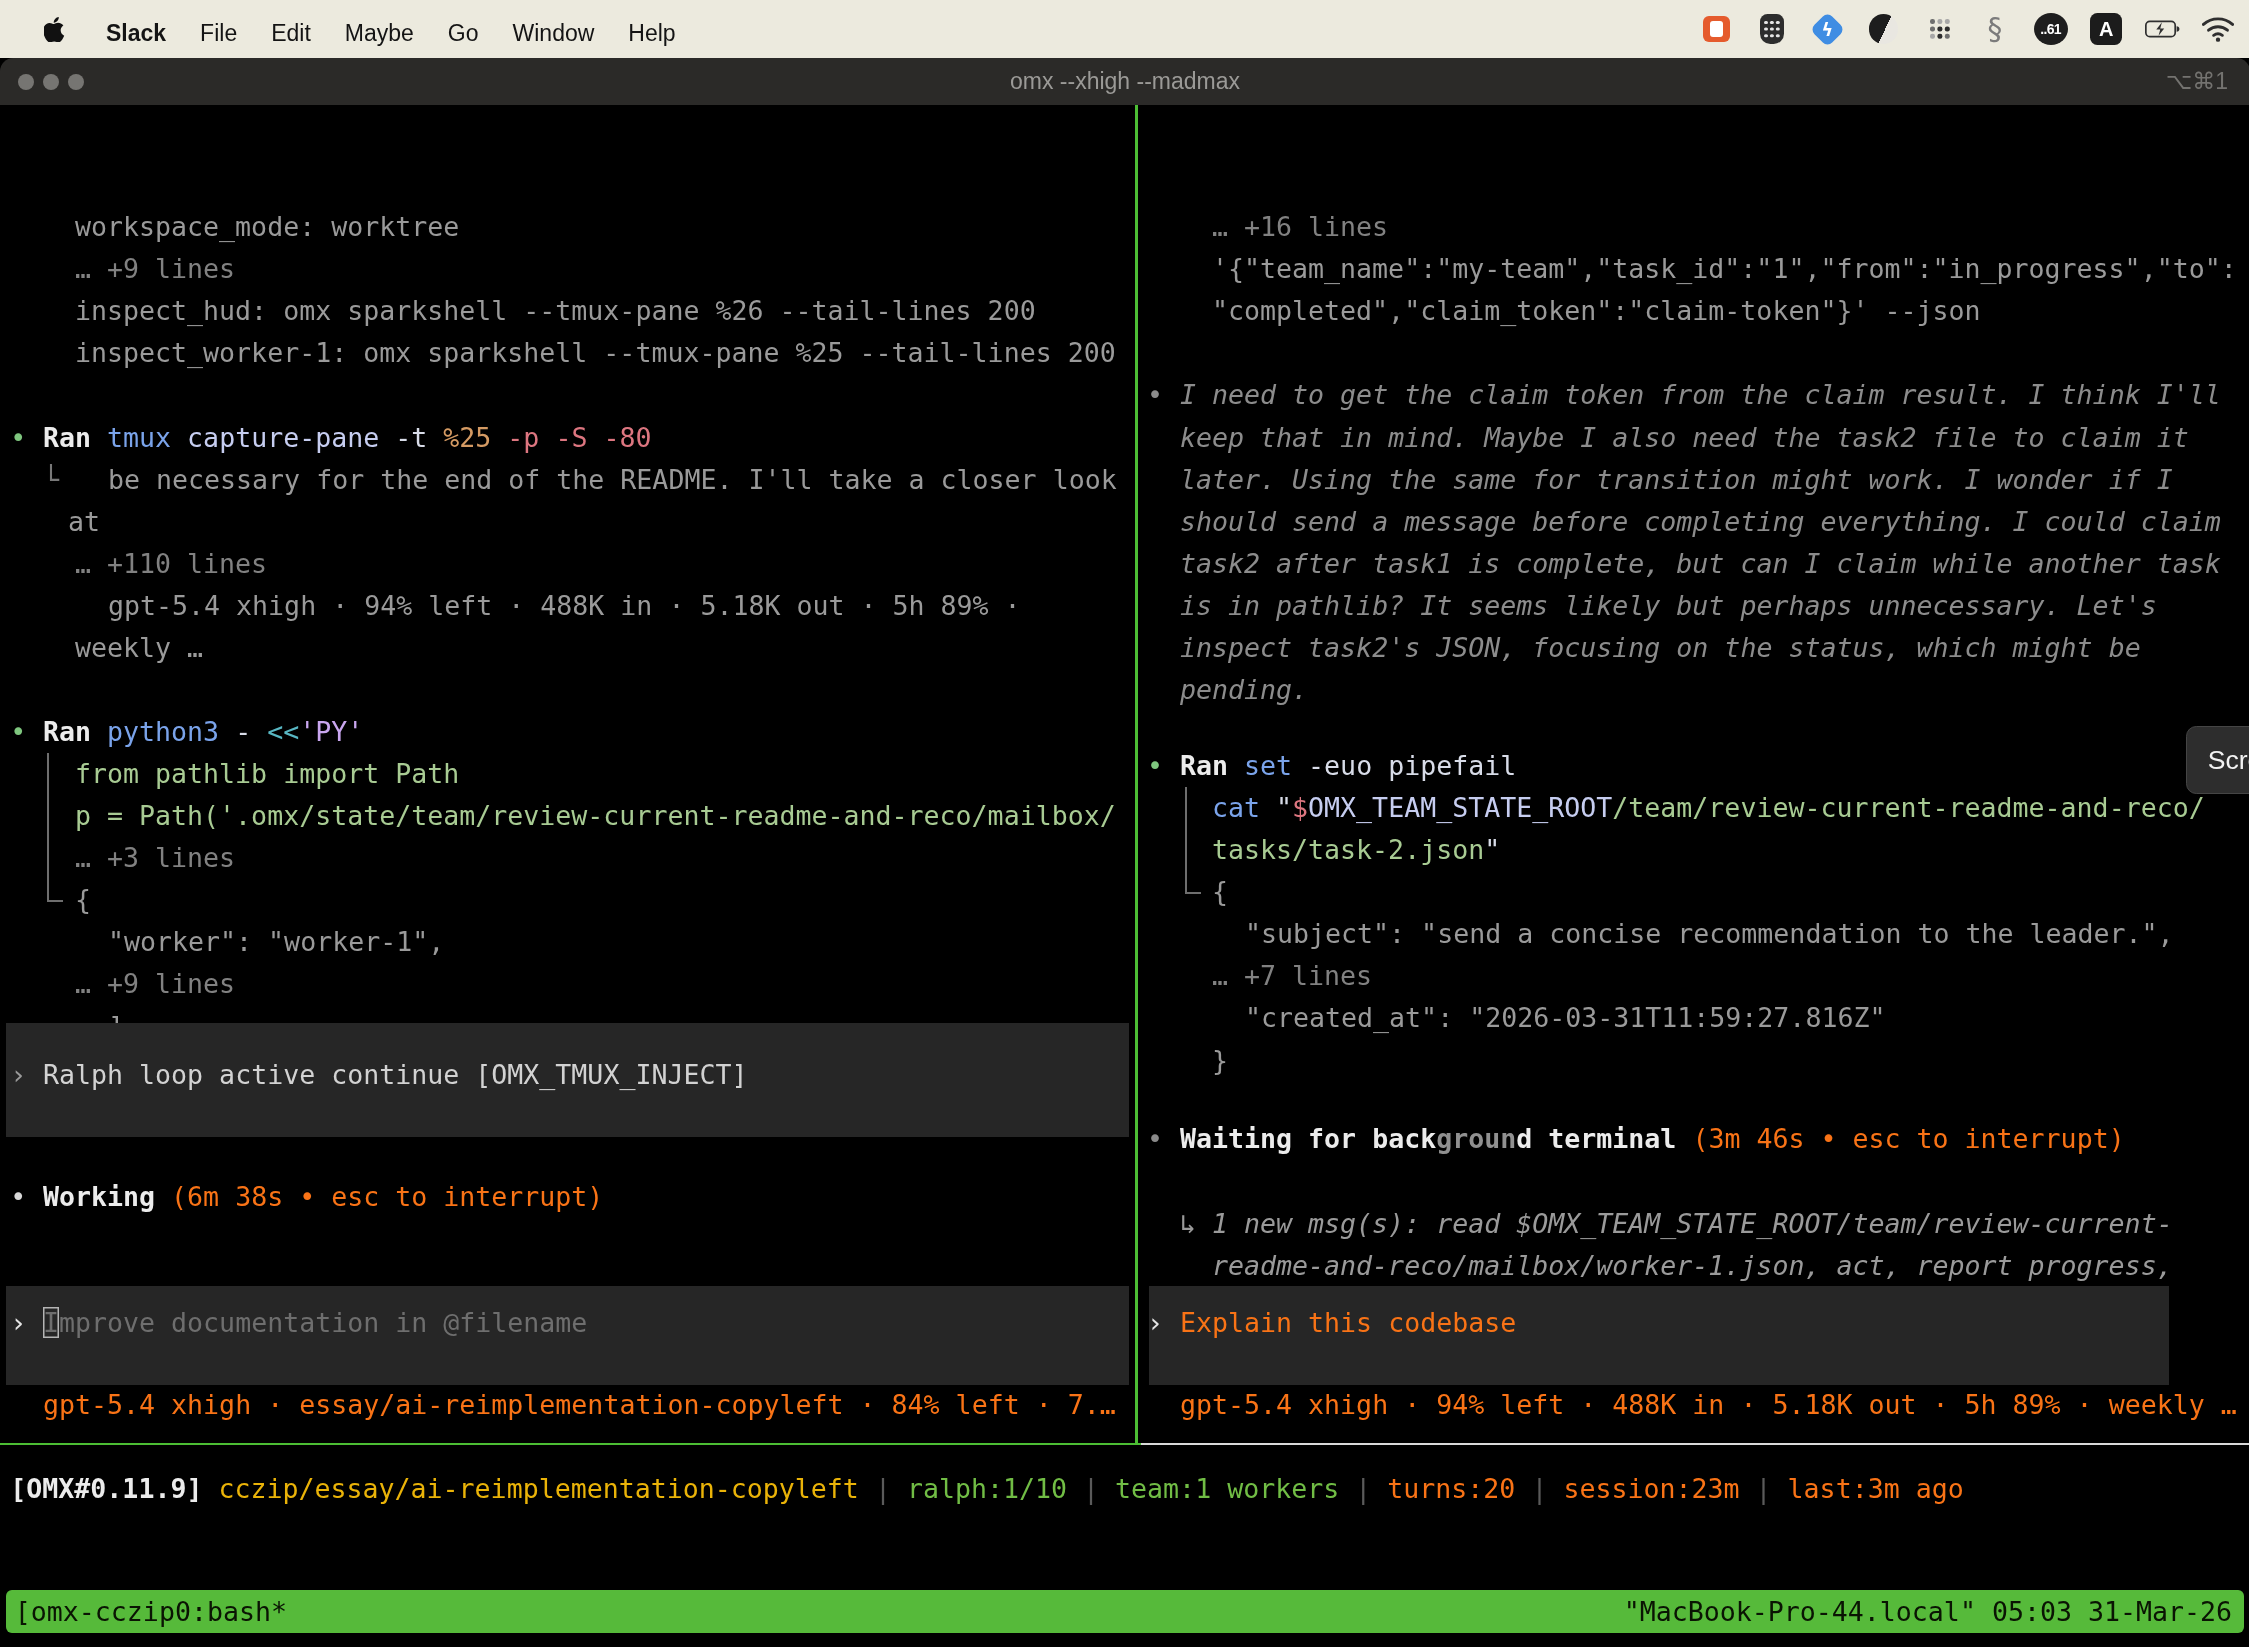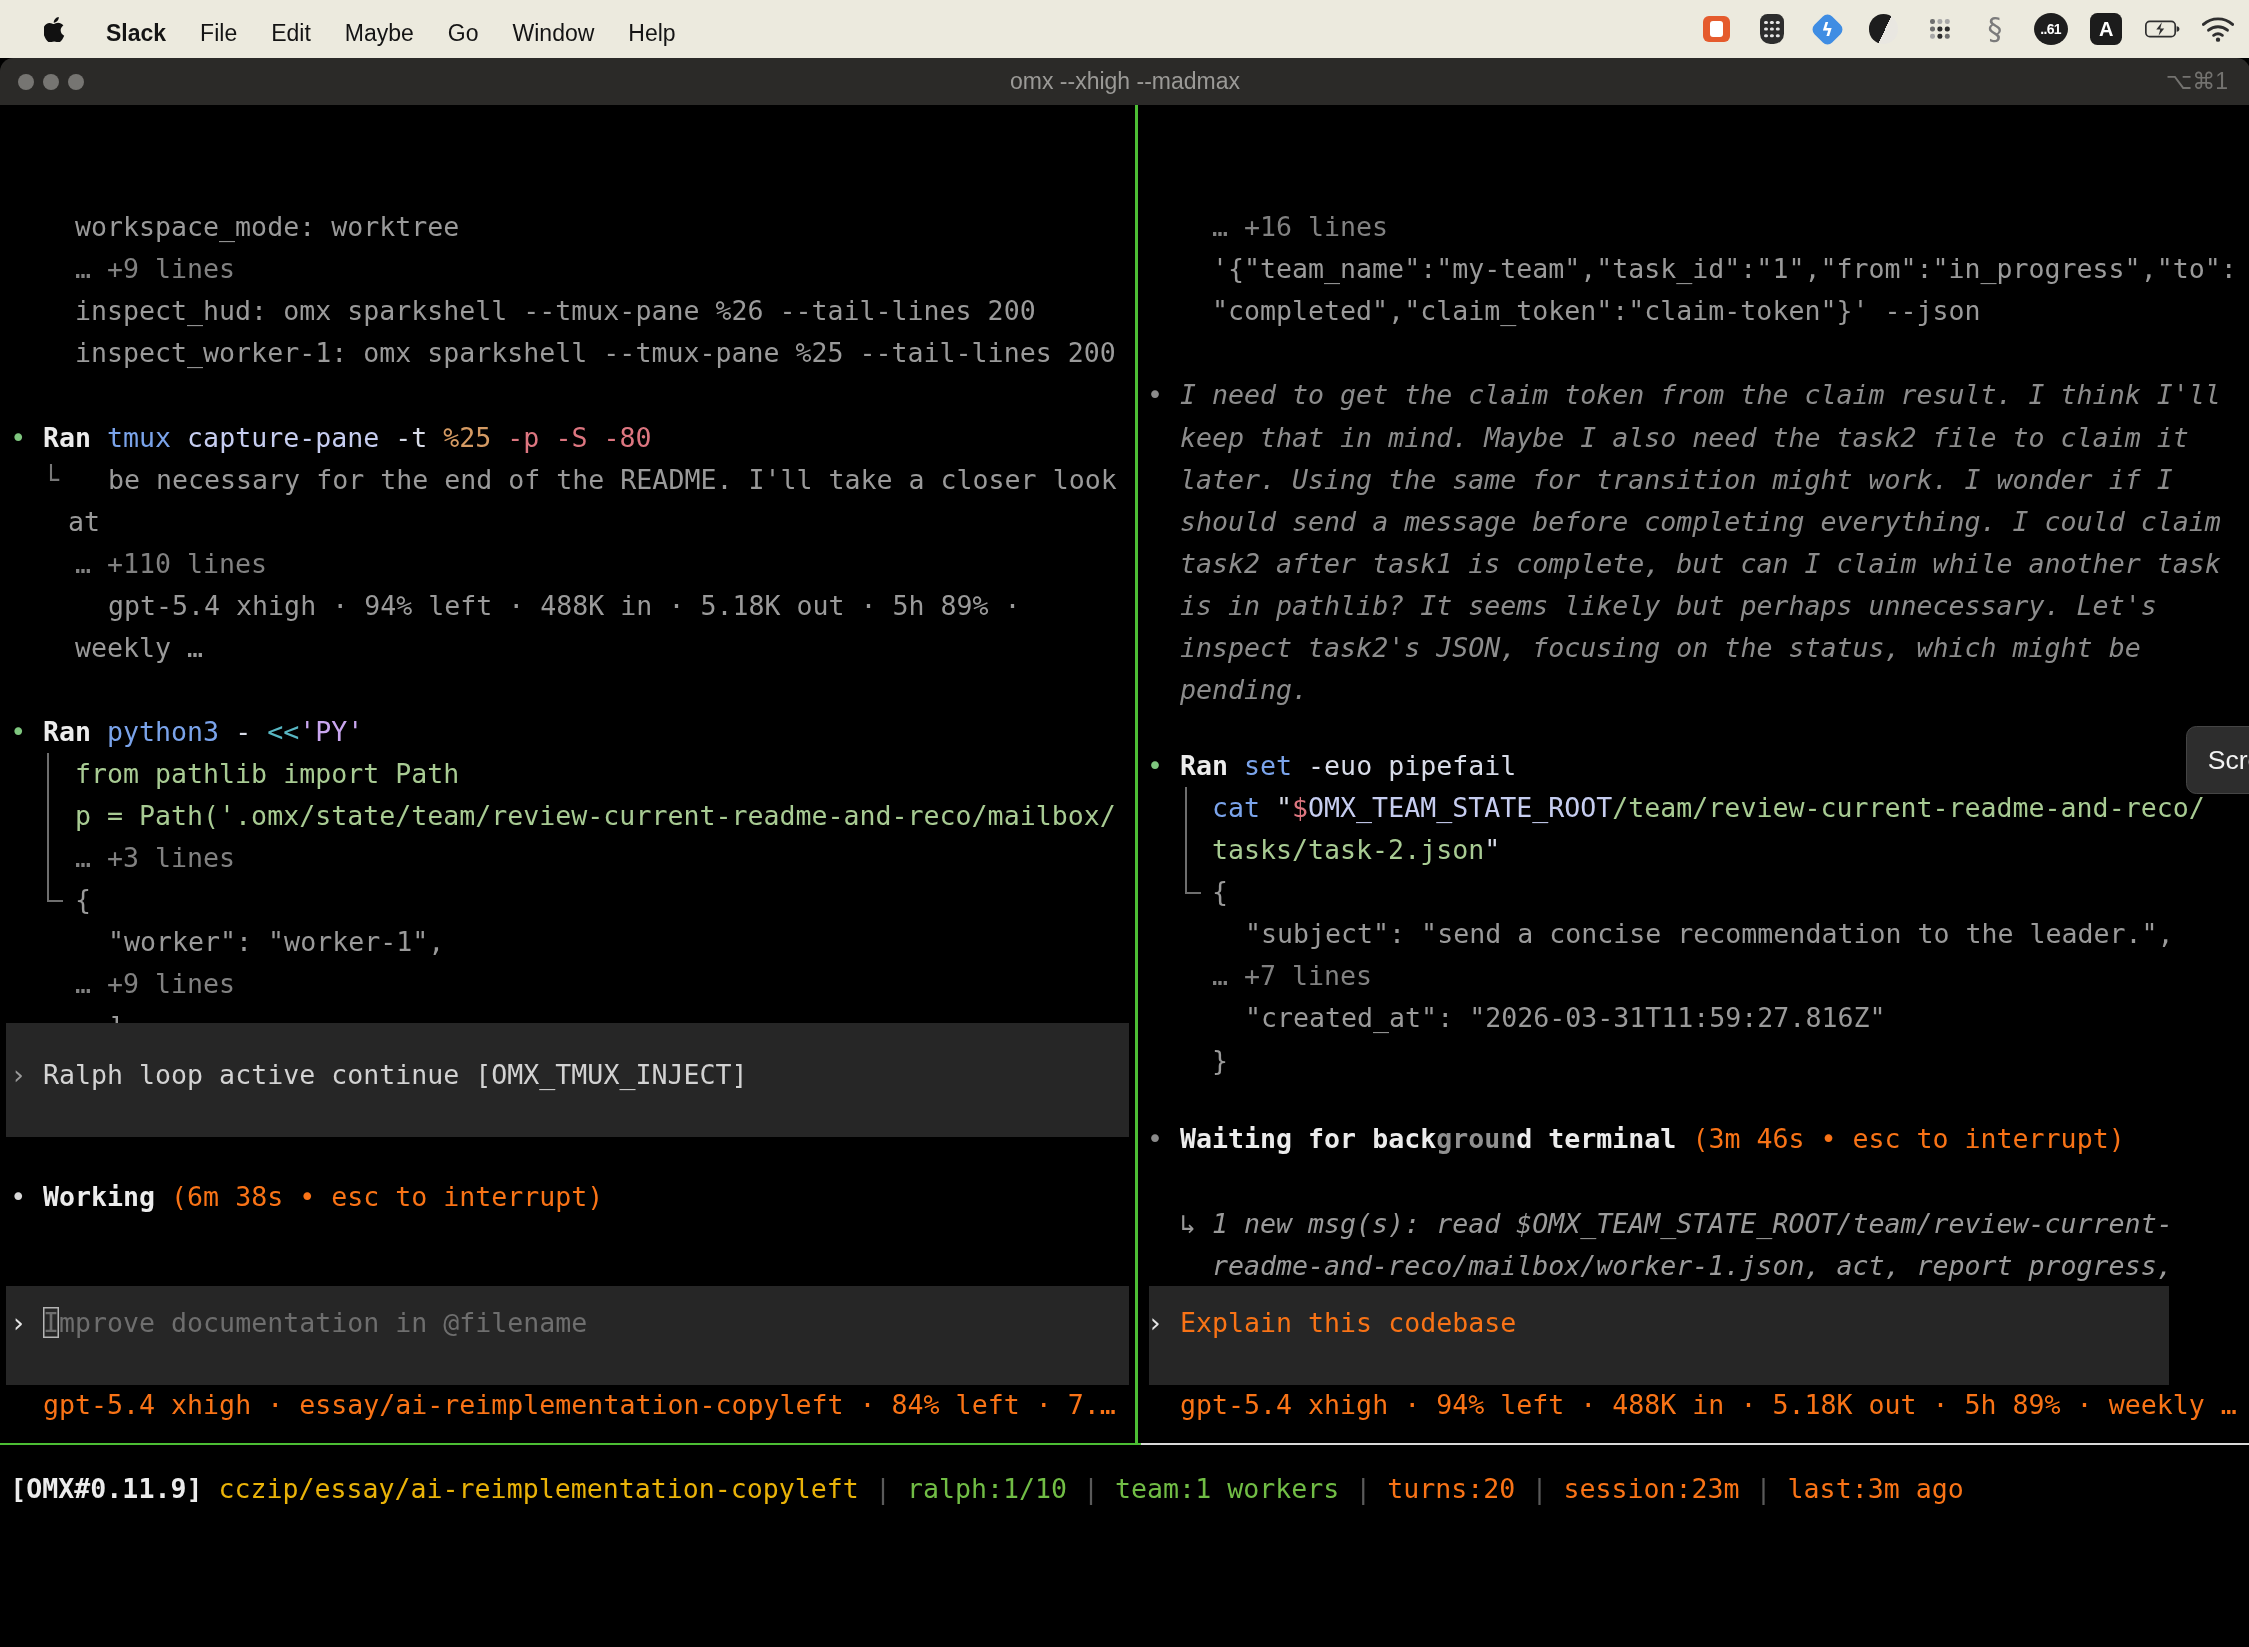--- a/index.html
+++ b/index.html
@@ -240,14 +240,18 @@
   </div>
 
   <div class="vdiv"></div>
   <div class="hb-g"></div>
   <div class="hb-w"></div>
 
   <div class="tooltip">Scre</div>
 
   <div class="tl" style="top:1363px;left:10.3px"><span class="w">[OMX#0.11.9] </span><span class="cyan">cczip/essay/ai-reimplementation-copyleft</span><span class="sep"> | </span><span class="lime">ralph:1/10</span><span class="sep"> | </span><span class="lime">team:1 workers</span><span class="sep"> | </span><span class="st">turns:20</span><span class="sep"> | </span><span class="st">session:23m</span><span class="sep"> | </span><span class="st">last:3m ago</span></div>
 
+  <div class="tmuxbar">
+    <span class="lft">[omx-cczip0:bash*</span>
+    <span class="rgt"><span>"MacBook-Pro-44.local" </span><span>05:03 </span><span>31-Mar-26</span></span>
+  </div>
 </div>
 
 
 </body></html>

